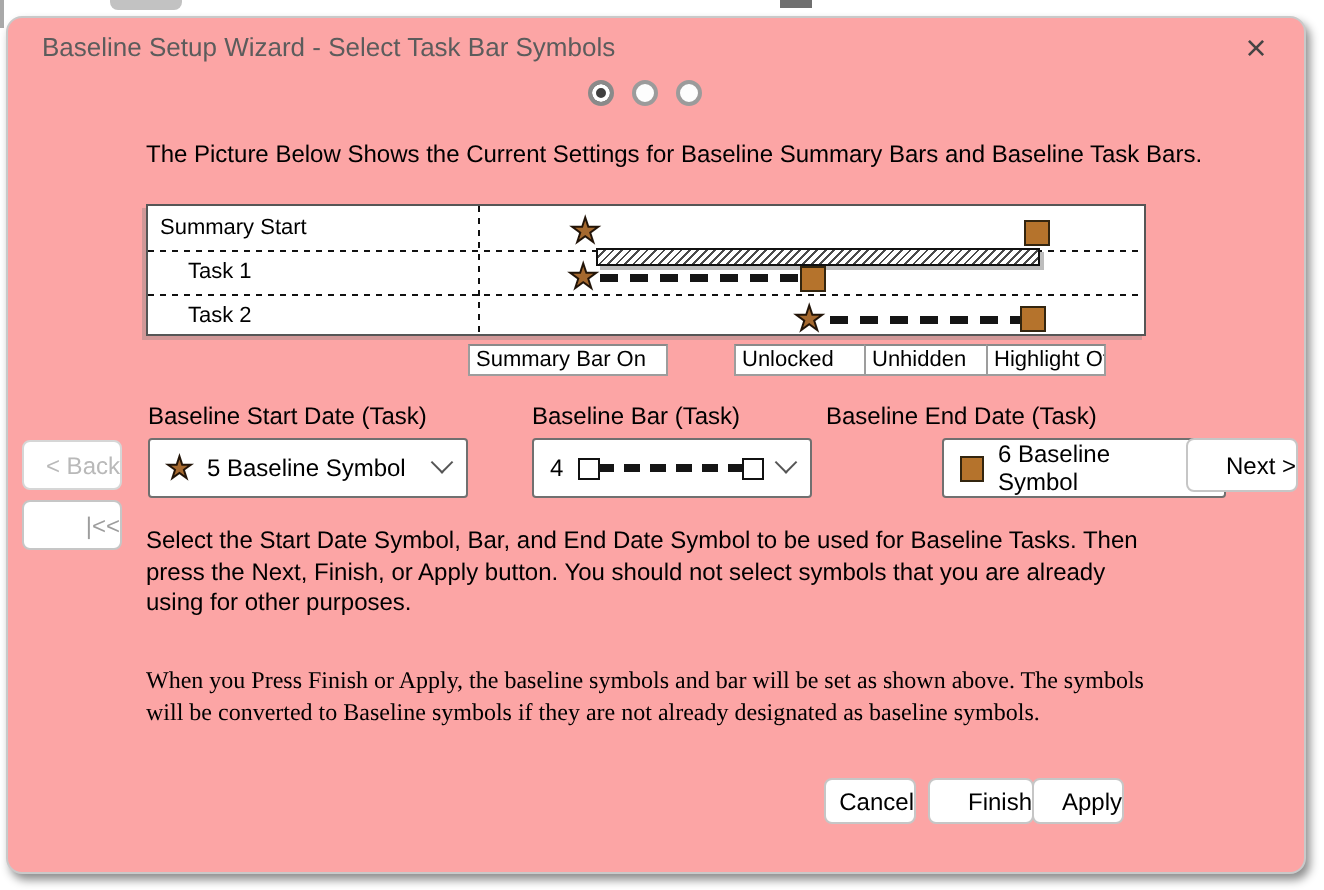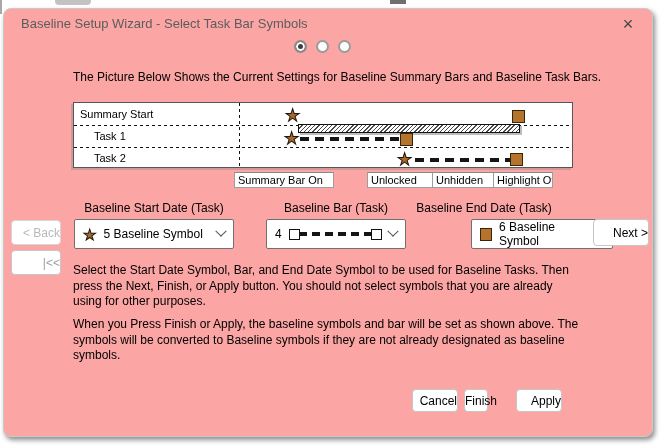--- a/index.html
+++ b/index.html
@@ -57,21 +57,21 @@
 
   
   .statusbox { position:absolute; height:16px; background:#fff; border:1px solid #9d9d9d;
     border-top-color:#8a8a8a; font-size:11px; color:#000; padding:1px 0 0 3px; white-space:nowrap; overflow:hidden; }
   .sb0 { left:230px; top:163px; width:100px; }
   .sb1 { left:342px; top:163px; width:82px;margin-left:21px; }
   .sb2 { left:428px; top:163px; width:64px; }
   .sb3 { left:489px; top:163px; width:60px; }
 
   
-  .sel-label { position:absolute; top:192px; font-size:12px; color:#000; text-align:center; white-space:nowrap; }
+  .sel-label { position:absolute; top:192px; font-size:12px; color:#000; text-align:left; white-space:nowrap; }
   .sl1 { left:70px; width:160px; } .sl2 { left:262px; width:140px; } .sl3 { left:409px; width:142px; }
 
   
   .combo { position:absolute; top:210px; height:30px; background:#fff; border:1px solid #707070;
     border-radius:2px; display:flex; align-items:center; padding:0 8px; gap:7px; font-size:12px; color:#000; }
   .cb1 { left:70px; width:160px; } .cb2 { left:262px; width:140px; } .cb3 { left:427px; width:142px;margin-left:40px; }
   .combo .star { position:static; font-size:15px; line-height:15px; }
   .combo .bsquare { position:static; }
   .chev { margin-left:auto; width:8px; height:8px; border-right:1.4px solid #555;
     border-bottom:1.4px solid #555; transform:rotate(45deg) translate(-2px,-2px); flex:0 0 auto; }
@@ -82,24 +82,24 @@
 
   
   .btn { position:absolute; background:#fff; border:1px solid #c6c6c6; border-radius:4px;
     font-size:12px; font-family:"Liberation Sans", sans-serif; text-align:right; color:#000; cursor:default; }
   .btn.disabled { color:#b9b9b9; border-color:#d6d6d6; }
   .btn-back { left:7px; top:211px; width:50px; height:25px; }
   .btn-first { left:7px; top:241px; width:50px; height:25px; color:#9d9d9d; }
   .btn-next { left:589px; top:210px; width:56px; height:27px; }
 
   .para { position:absolute; left:69px; width:507px; font-size:12px; line-height:15.5px; color:#000; }
-  .p1 { top:254px; } .p2 { top:308px; }
+  .p1 { top:254px; } .p2 { top:324px;font-family:Liberation Serif, serif; }
 
   .btn-cancel { left:408px; top:380px; width:46px; height:23px; }
-  .btn-finish { left:460px; top:380px; width:24px; height:23px; }
+  .btn-finish { left:460px; top:380px; width:53px; height:23px; }
   .btn-apply  { left:512px; top:380px; width:46px; height:23px; }
 </style>
 </head>
 <body>
 
 <div id="screen">
   <div class="artifact a1"></div>
   <div class="artifact a2"></div>
   <div class="artifact a3"></div>
 

